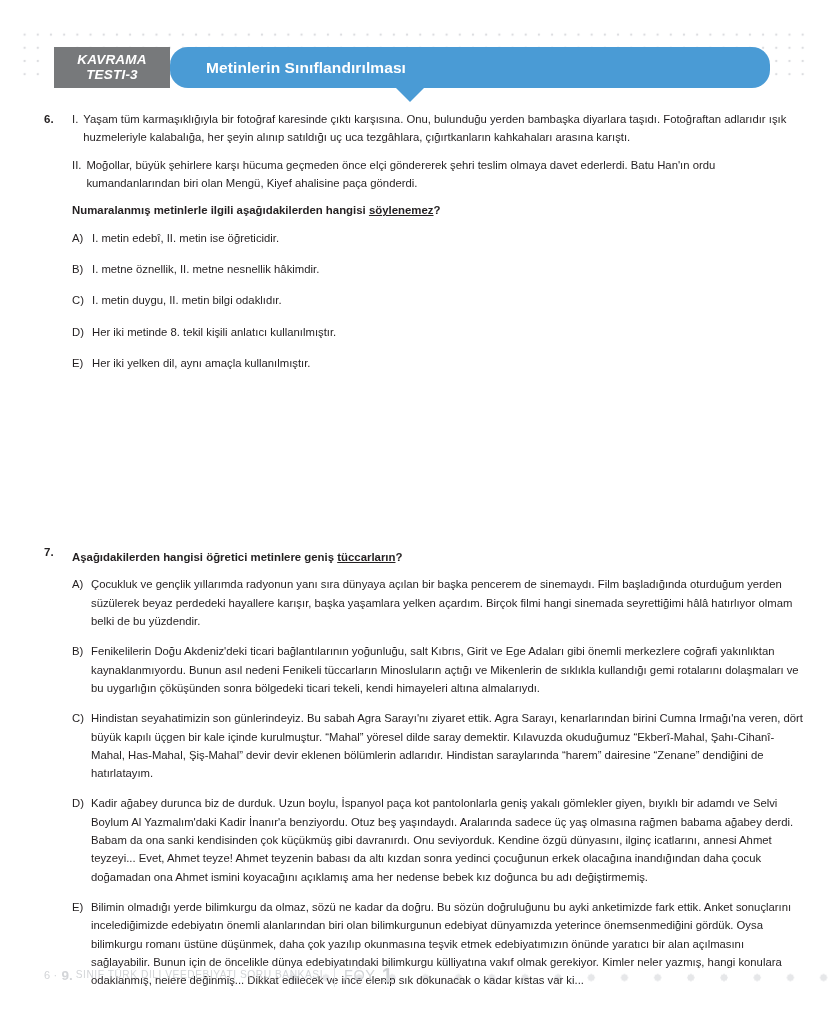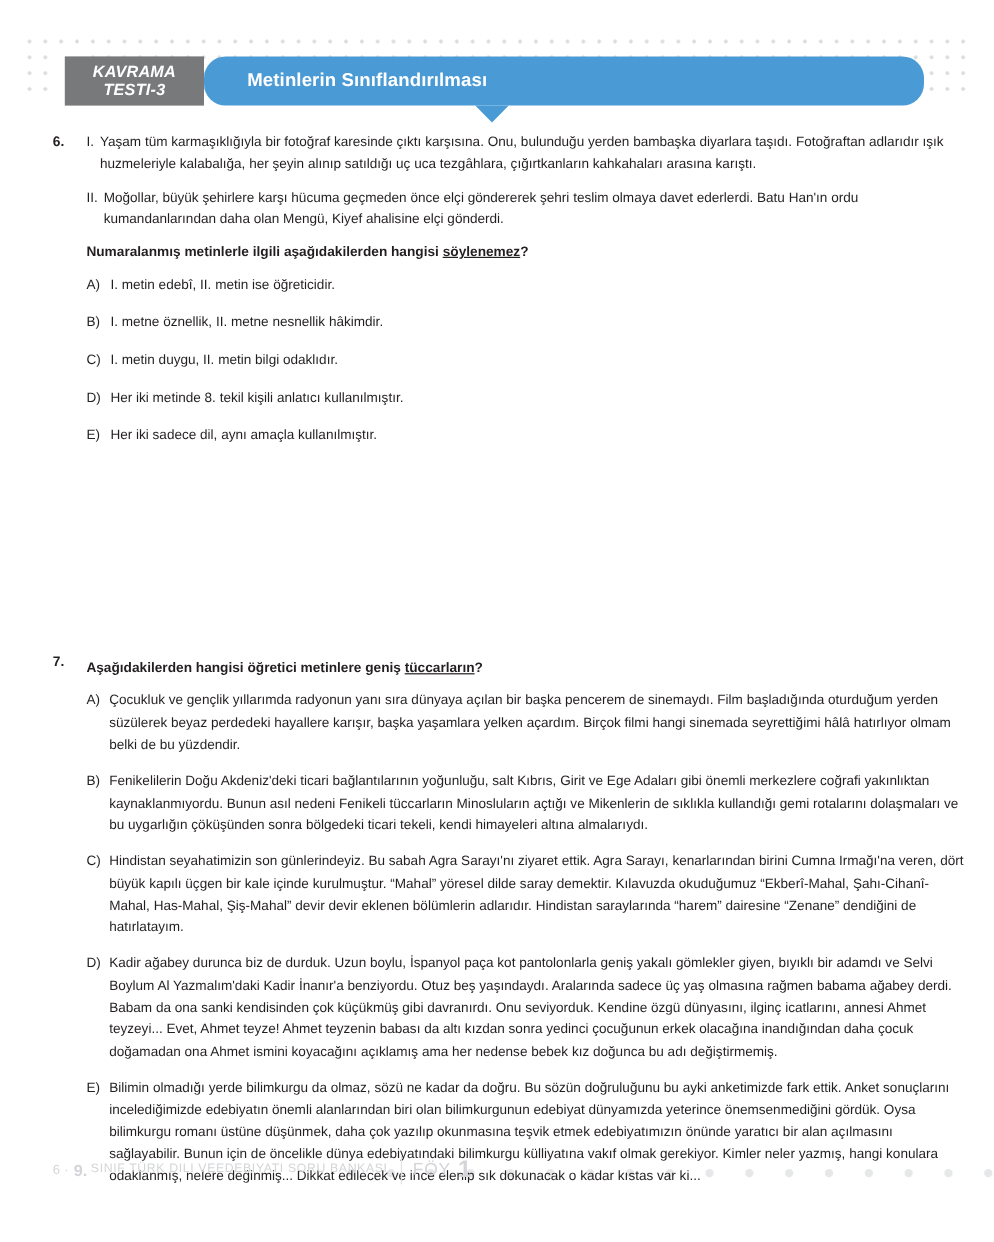--- a/index.html
+++ b/index.html
@@ -241,21 +241,21 @@
 <div class="q-block" id="q6">
   <div class="q-head">
     <div class="q-num">6.</div>
     <div class="q-body">
       <div class="roman-item">
         <div class="roman-label">I.</div>
         <div class="roman-text">Yaşam tüm karmaşıklığıyla bir fotoğraf karesinde çıktı karşısına. Onu, bulunduğu yerden bambaşka diyarlara taşıdı. Fotoğraftan adlarıdır ışık huzmeleriyle kalabalığa, her şeyin alınıp satıldığı uç uca tezgâhlara, çığırtkanların kahkahaları arasına karıştı.</div>
       </div>
       <div class="roman-item">
         <div class="roman-label">II.</div>
-        <div class="roman-text">Moğollar, büyük şehirlere karşı hücuma geçmeden önce elçi göndererek şehri teslim olmaya davet ederlerdi. Batu Han'ın ordu kumandanlarından daha olan Mengü, Kiyef ahalisine elçi gönderdi.</div>
+        <div class="roman-text">Moğollar, büyük şehirlere karşı hücuma geçmeden önce elçi göndererek şehri teslim olmaya davet ederlerdi. Batu Han'ın ordu kumandanlarından biri olan Mengü, Kiyef ahalisine paça gönderdi.</div>
       </div>
       <div class="stem"><span>Numaralanmış metinlerle ilgili aşağıdakilerden hangisi </span><u>söylenemez</u><span>?</span></div>
       <div class="opts">
         <div class="opt opt-short">
           <div class="opt-letter">A)</div>
           <div class="opt-text">I. metin edebî, II. metin ise öğreticidir.</div>
         </div>
         <div class="opt opt-short">
           <div class="opt-letter">B)</div>
           <div class="opt-text">I. metne öznellik, II. metne nesnellik hâkimdir.</div>
@@ -263,21 +263,21 @@
         <div class="opt opt-short">
           <div class="opt-letter">C)</div>
           <div class="opt-text">I. metin duygu, II. metin bilgi odaklıdır.</div>
         </div>
         <div class="opt opt-short">
           <div class="opt-letter">D)</div>
           <div class="opt-text">Her iki metinde 8. tekil kişili anlatıcı kullanılmıştır.</div>
         </div>
         <div class="opt opt-short">
           <div class="opt-letter">E)</div>
-          <div class="opt-text">Her iki sadece dil, aynı amaçla kullanılmıştır.</div>
+          <div class="opt-text">Her iki yelken dil, aynı amaçla kullanılmıştır.</div>
         </div>
       </div>
     </div>
   </div>
 </div>
 
 <div class="q-block" id="q7">
   <div class="q-head">
     <div class="q-num">7.</div>
     <div class="q-body">

